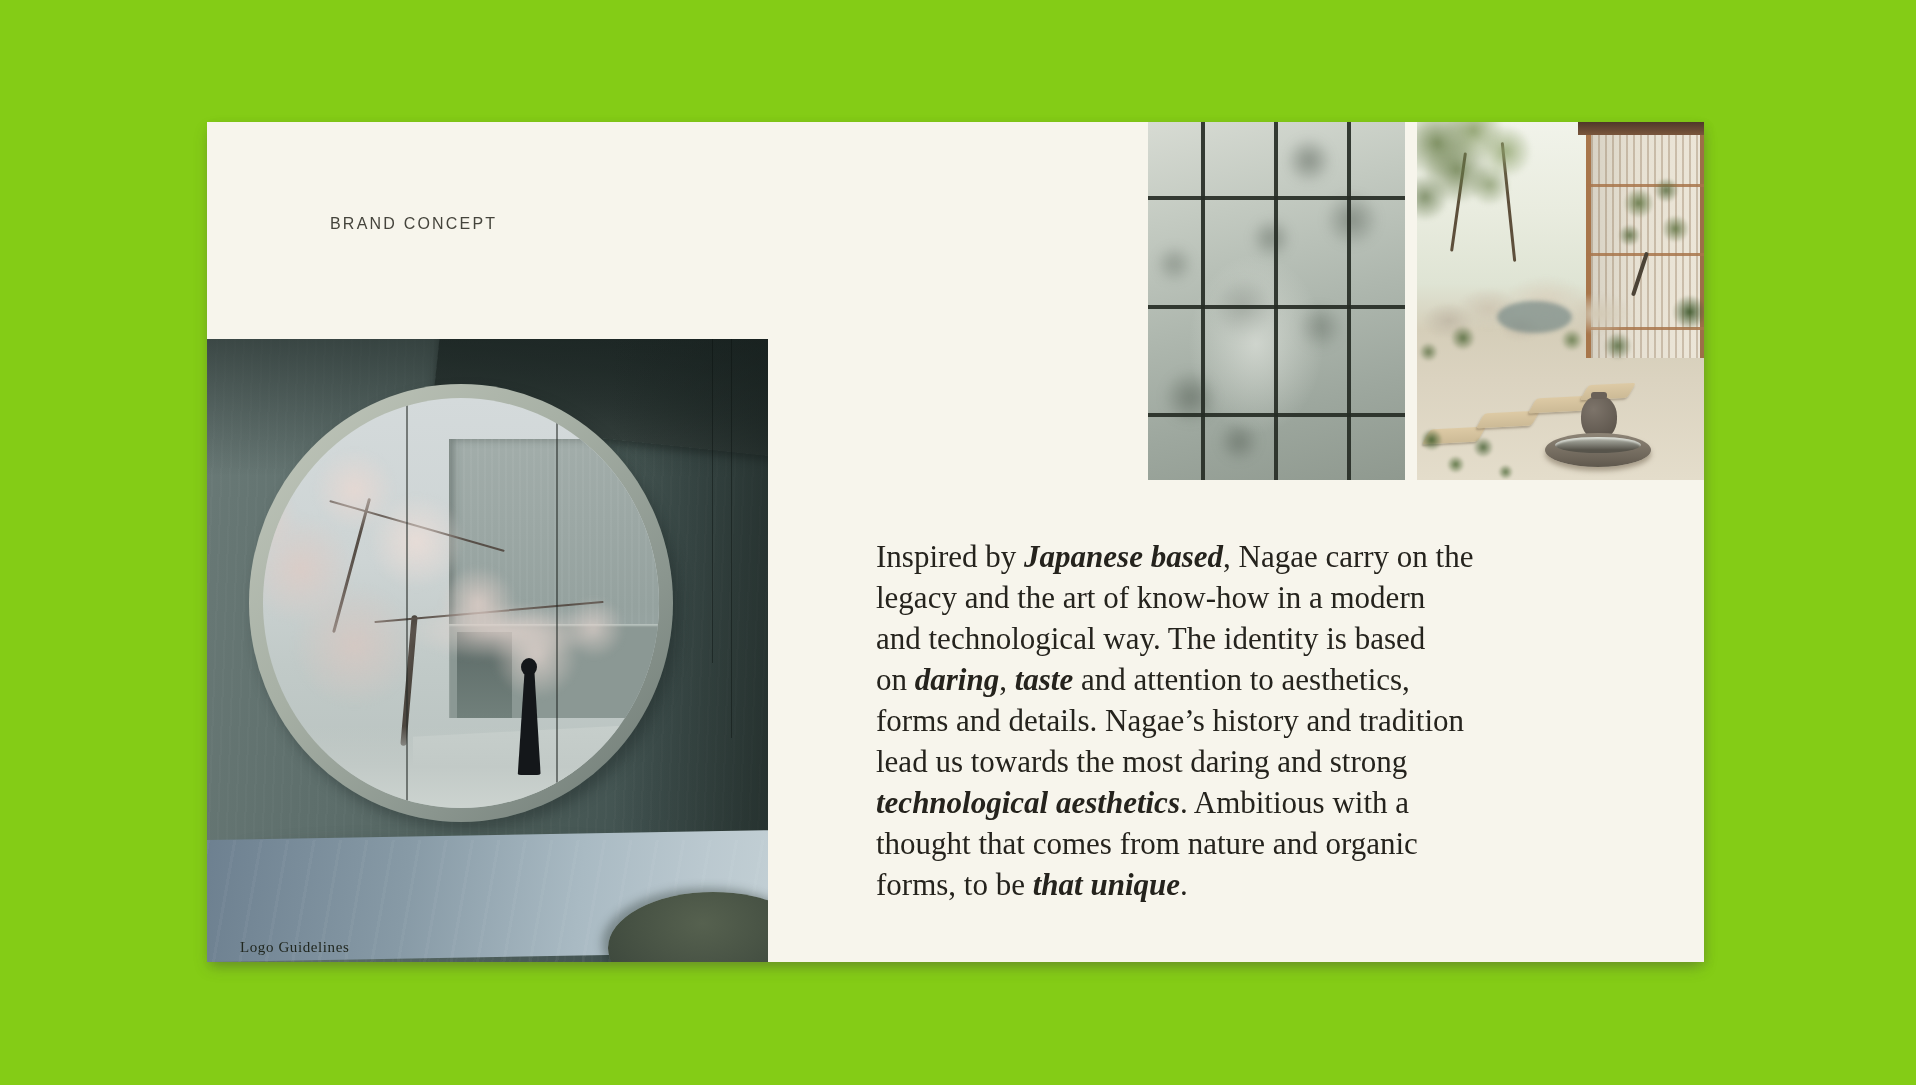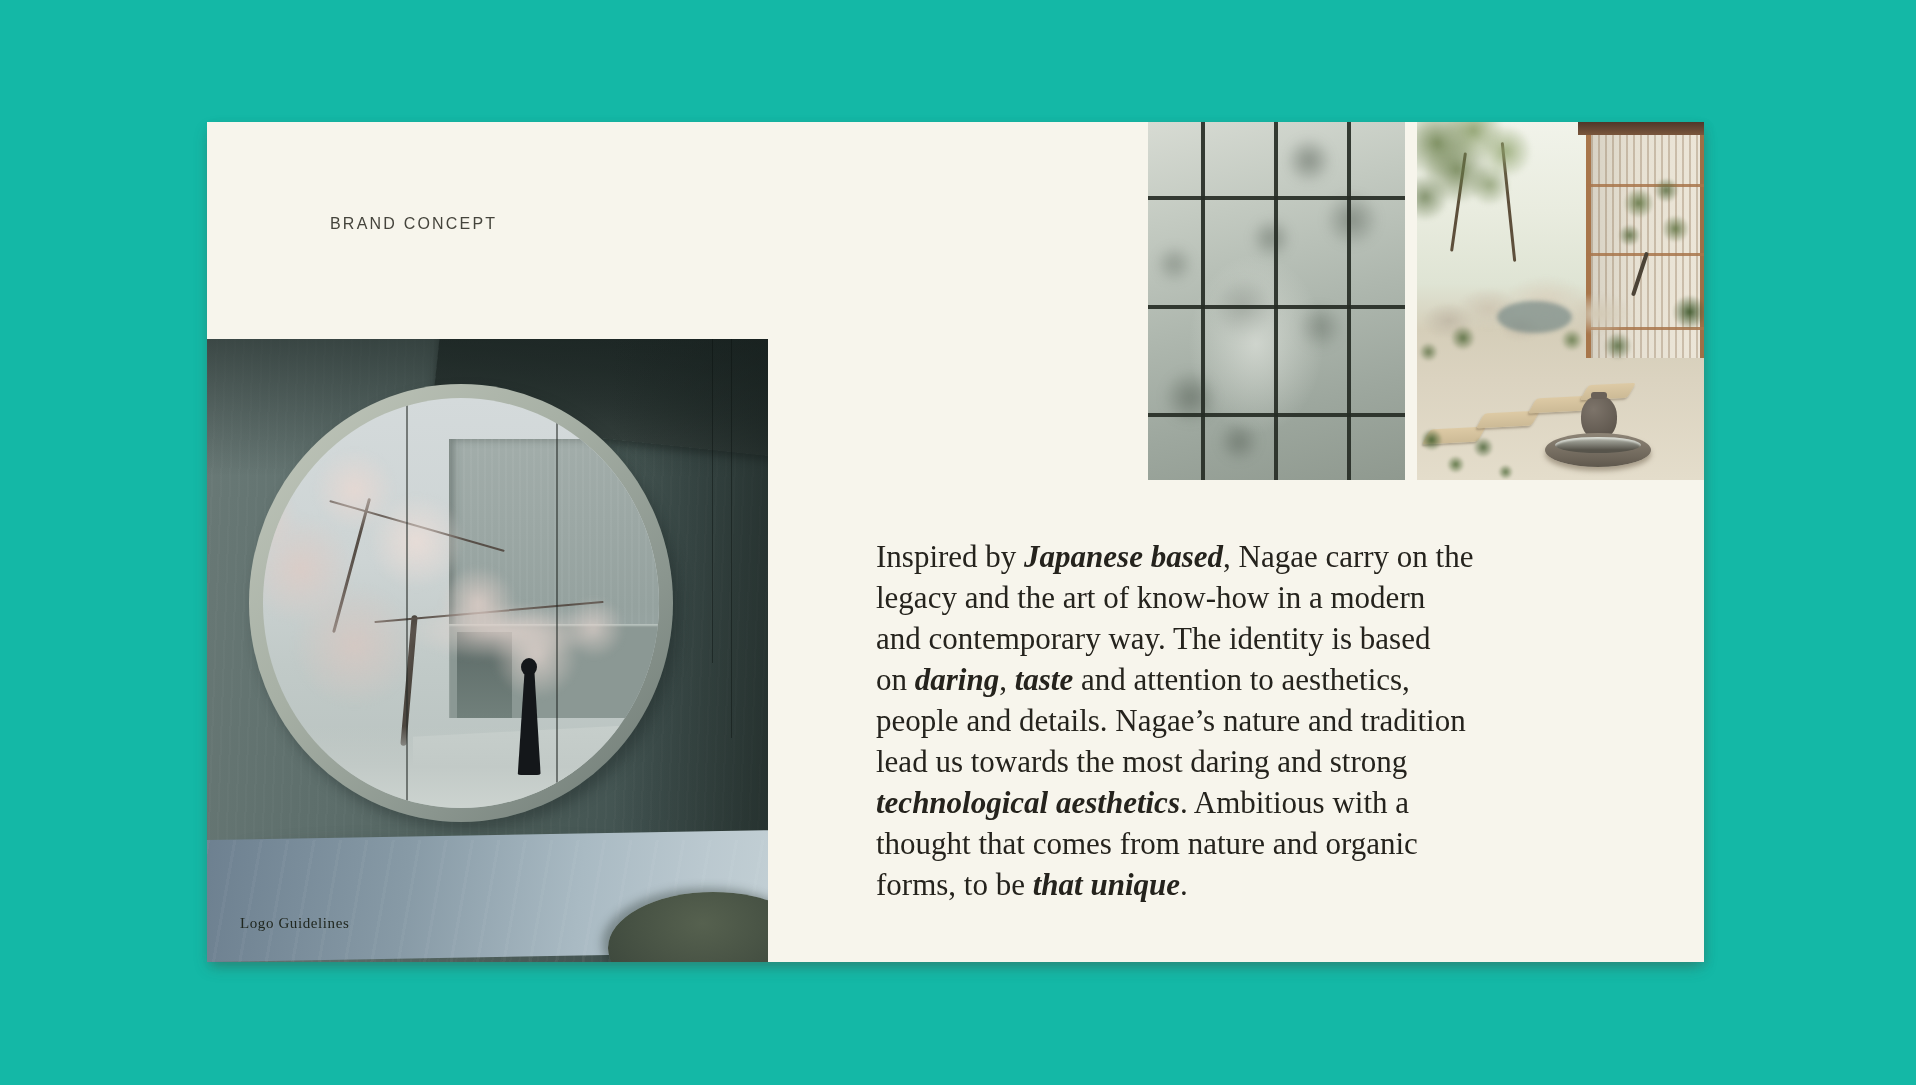--- a/index.html
+++ b/index.html
@@ -1,18 +1,18 @@
 <!DOCTYPE html>
 <html><head>
 <meta charset="utf-8">
 <style>
   * { margin:0; padding:0; box-sizing:border-box; }
   html,body { width:1916px; height:1085px; background:#ffffff; overflow:hidden;
               font-family:"Liberation Serif", serif; }
-  .canvas { position:relative; width:1916px; height:1085px; background:#14b8a6; }
+  .canvas { position:relative; width:1916px; height:1085px; background:#84cc16; }
 
   .slide { position:absolute; left:207px; top:122px; width:1497px; height:840px;
            background:#f7f5ec; overflow:hidden;
            box-shadow:0 7px 14px -3px rgba(70,70,62,.40), 3px 3px 8px rgba(70,70,62,.12); }
 
   
   .eyebrow { position:absolute; left:123px; top:93px;
              font-family:"Liberation Sans", sans-serif; font-size:16px; letter-spacing:2.2px;
              color:#45443c; }
   .title   { position:absolute; left:120px; top:124px;
@@ -86,21 +86,21 @@
   .w-floor { left:0; bottom:0; width:102%; height:122px;
     background:linear-gradient(97deg,#6d8090,#879aa6 35%,#a9bac3 65%,#bac8cf 85%,#c3d0d5);
     transform:rotate(-1deg); transform-origin:left bottom; }
   .w-floortex { left:0; bottom:0; width:100%; height:122px; opacity:.4;
     background:repeating-linear-gradient(100deg, rgba(255,255,255,.09) 0 3px, rgba(0,0,0,0) 3px 26px); }
   .w-floorshadow { left:6%; bottom:92px; width:72%; height:26px; background:rgba(38,50,48,.38);
     filter:blur(9px); border-radius:50%; }
   .w-bench { right:-50px; bottom:-42px; width:210px; height:112px; border-radius:50%;
     background:radial-gradient(ellipse at 45% 28%, #56614f, #3f4a3e 65%, #334031 100%);
     box-shadow:-6px -4px 10px rgba(30,40,35,.35); }
-  .w-caption { position:absolute; left:33px; bottom:30px; font-size:15px; letter-spacing:.6px;
+  .w-caption { position:absolute; left:33px; bottom:6px; font-size:15px; letter-spacing:.6px;
     color:#20271f; cursor:pointer; }
 
   
   .shoji { left:941px; top:0; width:257px; height:358px;
     background:linear-gradient(165deg,#d7dbd3 0%,#c3cac1 25%,#aeb7ae 52%,#9da79e 76%,#8f998f 100%); }
   .sh-shadows { inset:-6px; filter:blur(5px);
     background:
       radial-gradient(circle 34px at 62% 12%, rgba(82,92,82,.55), rgba(82,92,82,0) 70%),
       radial-gradient(circle 40px at 78% 28%, rgba(82,92,82,.5),  rgba(82,92,82,0) 70%),
       radial-gradient(circle 30px at 48% 33%, rgba(88,98,88,.5),  rgba(88,98,88,0) 70%),
@@ -264,21 +264,21 @@
       <div class="layer g-vase"></div>
       <div class="layer g-vase-neck"></div>
       <div class="layer g-basin"></div>
       <div class="layer g-basin-water"></div>
       <div class="layer g-sprigs"></div>
       <div class="layer g-rbush"></div>
     </div>
 
     <p class="body-copy"><span>Inspired by </span><span class="em">Japanese based</span><span>, Nagae carry on the
 legacy and the art of know-how in a modern
-and contemporary way. The identity is based
+and technological way. The identity is based
 on </span><span class="em">daring</span><span>, </span><span class="em">taste</span><span> and attention to aesthetics,
-people and details. Nagae’s nature and tradition
+forms and details. Nagae’s history and tradition
 lead us towards the most daring and strong
 </span><span class="em">technological aesthetics</span><span>. Ambitious with a
 thought that comes from nature and organic
 forms, to be </span><span class="em">that unique</span><span>.</span></p>
   </div>
 </div>
 
 </body></html>

